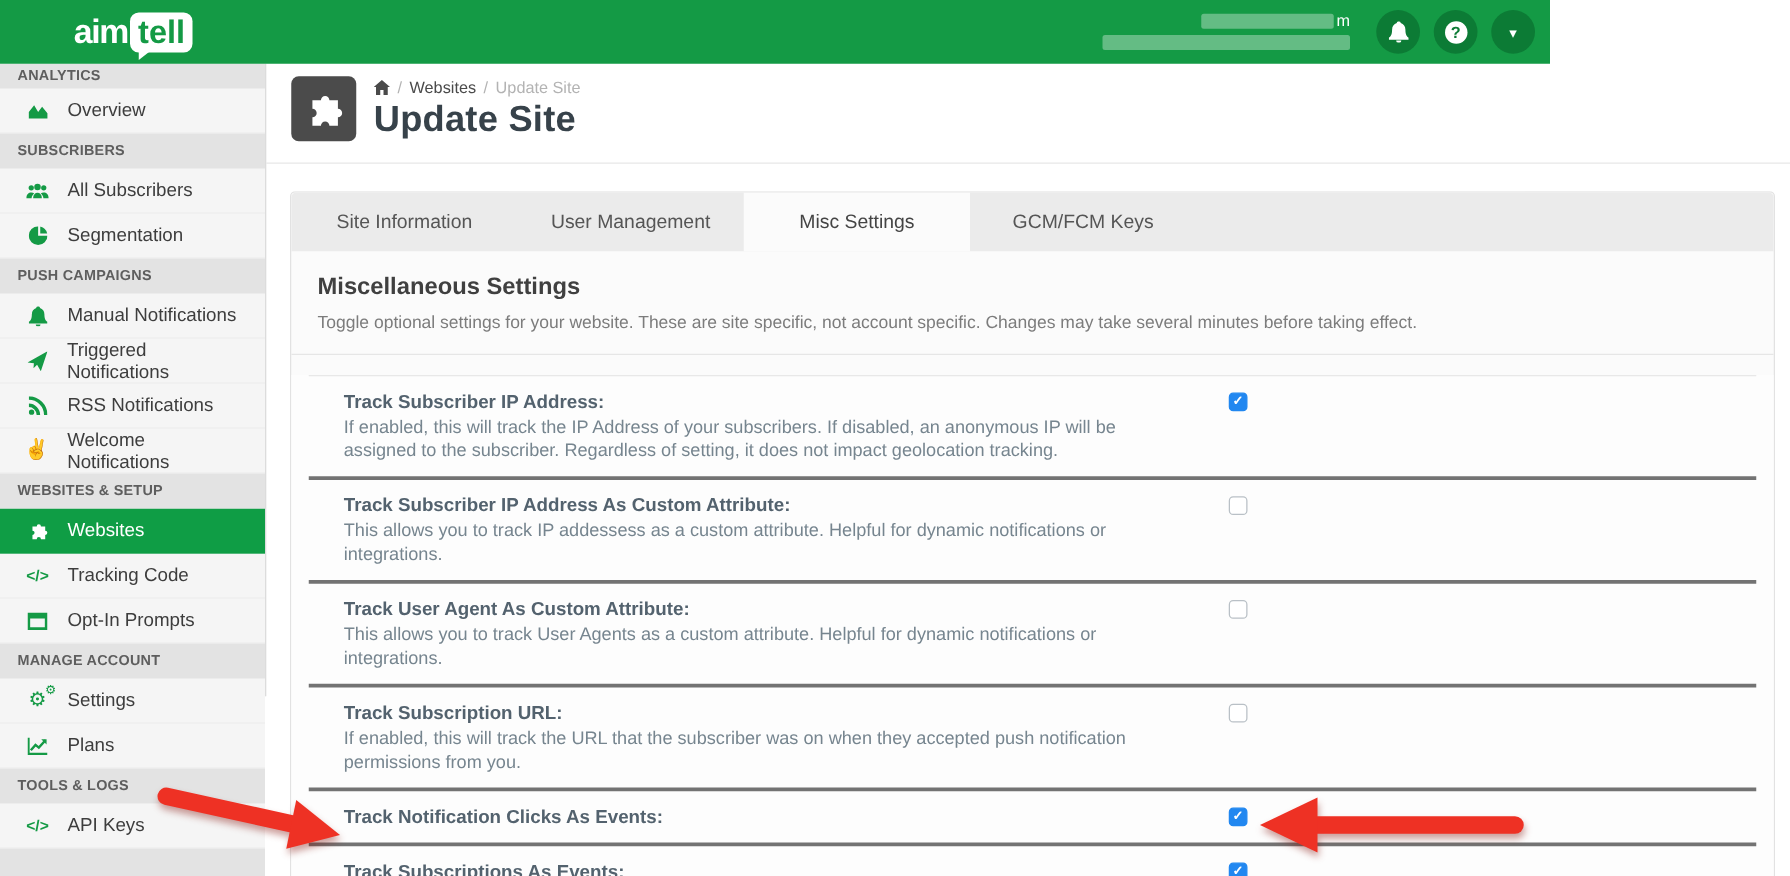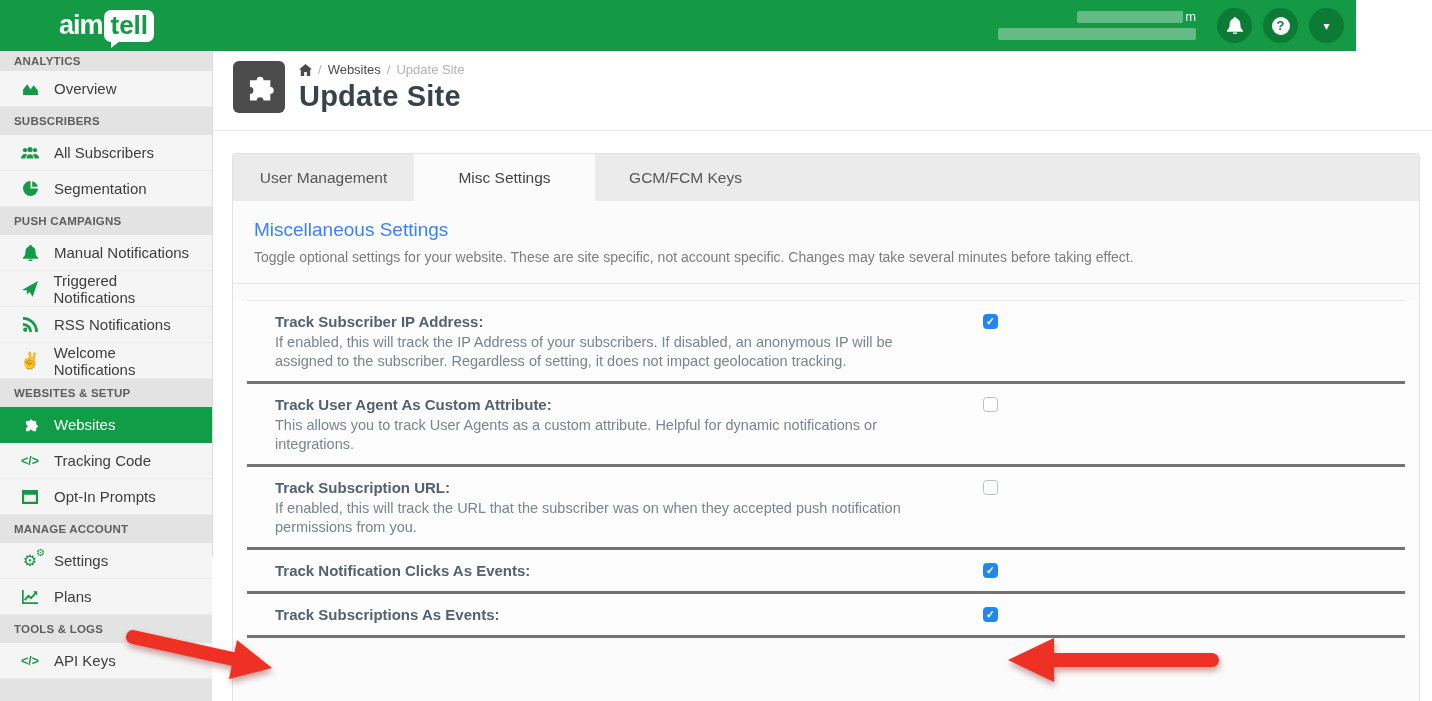--- a/index.html
+++ b/index.html
@@ -4,21 +4,21 @@
 <style>
   :root{
     --green:#149a45; --dkgreen:#0c7b35; --blue:#2187f0; --red:#ee3124;
   }
   *{box-sizing:border-box}
   html,body{margin:0;padding:0}
   body{width:1432px;height:701px;overflow:hidden;position:relative;
        font-family:"Liberation Sans",sans-serif;background:#fff}
 
   
-  .topbar{position:absolute;top:0;left:0;width:1356px;height:51px;background:var(--green);z-index:5}
+  .topbar{position:absolute;top:0;left:0;width:1240px;height:51px;background:var(--green);z-index:5}
   .logo{position:absolute;left:0;top:0;width:213px;height:51px;display:flex;align-items:center;justify-content:center;cursor:pointer}
   .logo-aim{color:#fff;font-size:27px;font-weight:bold;letter-spacing:-1px}
   .logo-bubble{position:relative;background:#fff;border-radius:7px;padding:0 6px 2px;margin-left:2px;
                color:var(--green);font-size:26px;font-weight:bold;line-height:30px}
   .bubble-tail{position:absolute;left:7px;bottom:-6px;width:0;height:0;
                border-left:9px solid #fff;border-bottom:7px solid transparent}
   .topbar-right{position:absolute;right:12px;top:0;height:51px;display:flex;align-items:center;gap:11px}
   .account{display:flex;flex-direction:column;align-items:flex-end;gap:5px;margin-right:10px}
   .acct-line{display:flex;align-items:flex-end;gap:2px}
   .redact{display:inline-block;height:12px;border-radius:2px;background:rgba(255,255,255,.34)}
@@ -64,21 +64,21 @@
   .page-title{margin:3px 0 0;font-size:29px;font-weight:600;color:#37424a;letter-spacing:.2px}
 
   
   .panel{position:absolute;left:19px;top:102px;width:1188px;height:548px;background:#fbfbfb;
          border:1px solid #e2e2e2;border-bottom:none;border-radius:4px 4px 0 0;overflow:hidden}
   .tabbar{height:47px;background:#ebebeb;display:flex;border-radius:4px 4px 0 0}
   .tab{width:181px;display:flex;align-items:center;justify-content:center;font-size:15.5px;
        color:#555;cursor:pointer}
   .tab.active{background:#fbfbfb;color:#444}
   .panel-head{padding:18px 21px;border-bottom:1px solid #e6e6e6}
-  .panel-head h2{margin:0;font-size:19px;font-weight:400;color:#3b82f6}
+  .panel-head h2{margin:0;font-size:19px;font-weight:700;color:#404040}
   .panel-head p{margin:8px 0 0;font-size:14px;color:#7c7c7c}
   .rows{background:#fdfdfd}
   .rows-rule{border:none;border-top:1px solid #e8e8e8;margin:16px 14px 0}
   .setting-row{display:flex;align-items:flex-start;margin:0 14px;padding:11px 0 11px 28px;
                border-bottom:3px solid #737373}
   .s-text{width:660px}
   .s-label{font-size:15px;font-weight:bold;color:#53626e;line-height:19px}
   .s-desc{font-size:14.5px;color:#76858f;line-height:18.5px;margin-top:2px}
   .cb{width:15px;height:15px;margin-left:48px;margin-top:2px;border-radius:3.5px;
       border:1px solid #b9c0c6;background:#fff;display:flex;align-items:center;justify-content:center;
@@ -262,36 +262,44 @@
             <span class="bc-link">Websites</span>
             <span class="bc-sep">/</span>
             <span class="bc-current">Update Site</span>
           </div>
         <h1 class="page-title">Update Site</h1>
       </div>
     </div>
 
     <section class="panel">
       <div class="tabbar" id="tabbar">
+          <div class="tab">Site Information</div>
           <div class="tab">User Management</div>
           <div class="tab active">Misc Settings</div>
           <div class="tab">GCM/FCM Keys</div>
         </div>
       <div class="panel-head">
         <h2>Miscellaneous Settings</h2>
         <p>Toggle optional settings for your website. These are site specific, not account specific. Changes may take several minutes before taking effect.</p>
       </div>
       <div class="rows" id="rows">
           <hr class="rows-rule">
           <div class="setting-row">
             <div class="s-text">
               <div class="s-label">Track Subscriber IP Address:</div>
               <div class="s-desc">If enabled, this will track the IP Address of your subscribers. If disabled, an anonymous IP will be assigned to the subscriber. Regardless of setting, it does not impact geolocation tracking.</div>
             </div>
             <span class="cb checked">✓</span>
+          </div>
+          <div class="setting-row">
+            <div class="s-text">
+              <div class="s-label">Track Subscriber IP Address As Custom Attribute:</div>
+              <div class="s-desc">This allows you to track IP addessess as a custom attribute. Helpful for dynamic notifications or integrations.</div>
+            </div>
+            <span class="cb"></span>
           </div>
           <div class="setting-row">
             <div class="s-text">
               <div class="s-label">Track User Agent As Custom Attribute:</div>
               <div class="s-desc">This allows you to track User Agents as a custom attribute. Helpful for dynamic notifications or integrations.</div>
             </div>
             <span class="cb"></span>
           </div>
           <div class="setting-row">
             <div class="s-text">

